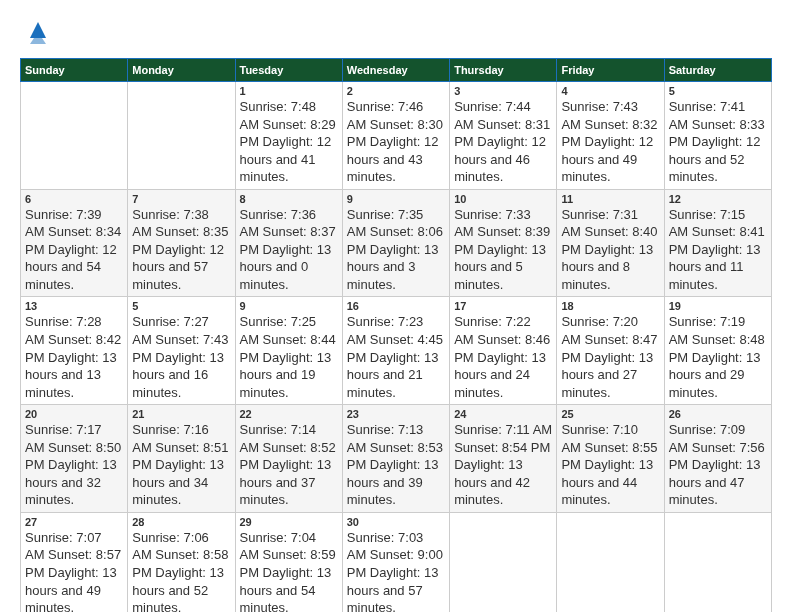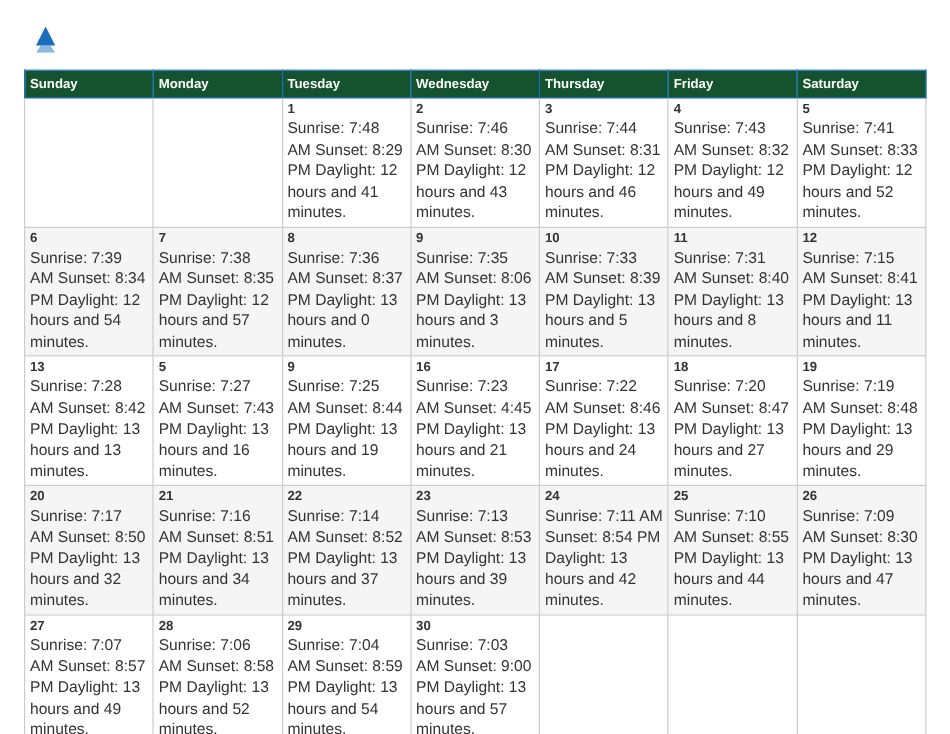--- a/index.html
+++ b/index.html
@@ -289,21 +289,21 @@
           </td>
           <td>
             <span class="day-num">25</span>
             <div class="day-info">Sunrise: 7:10 AM
 Sunset: 8:55 PM
 Daylight: 13 hours and 44 minutes.</div>
           </td>
           <td>
             <span class="day-num">26</span>
             <div class="day-info">Sunrise: 7:09 AM
-Sunset: 8:30 PM
+Sunset: 7:56 PM
 Daylight: 13 hours and 47 minutes.</div>
           </td>
         </tr>
         <tr>
           <td>
             <span class="day-num">27</span>
             <div class="day-info">Sunrise: 7:07 AM
 Sunset: 8:57 PM
 Daylight: 13 hours and 49 minutes.</div>
           </td>

